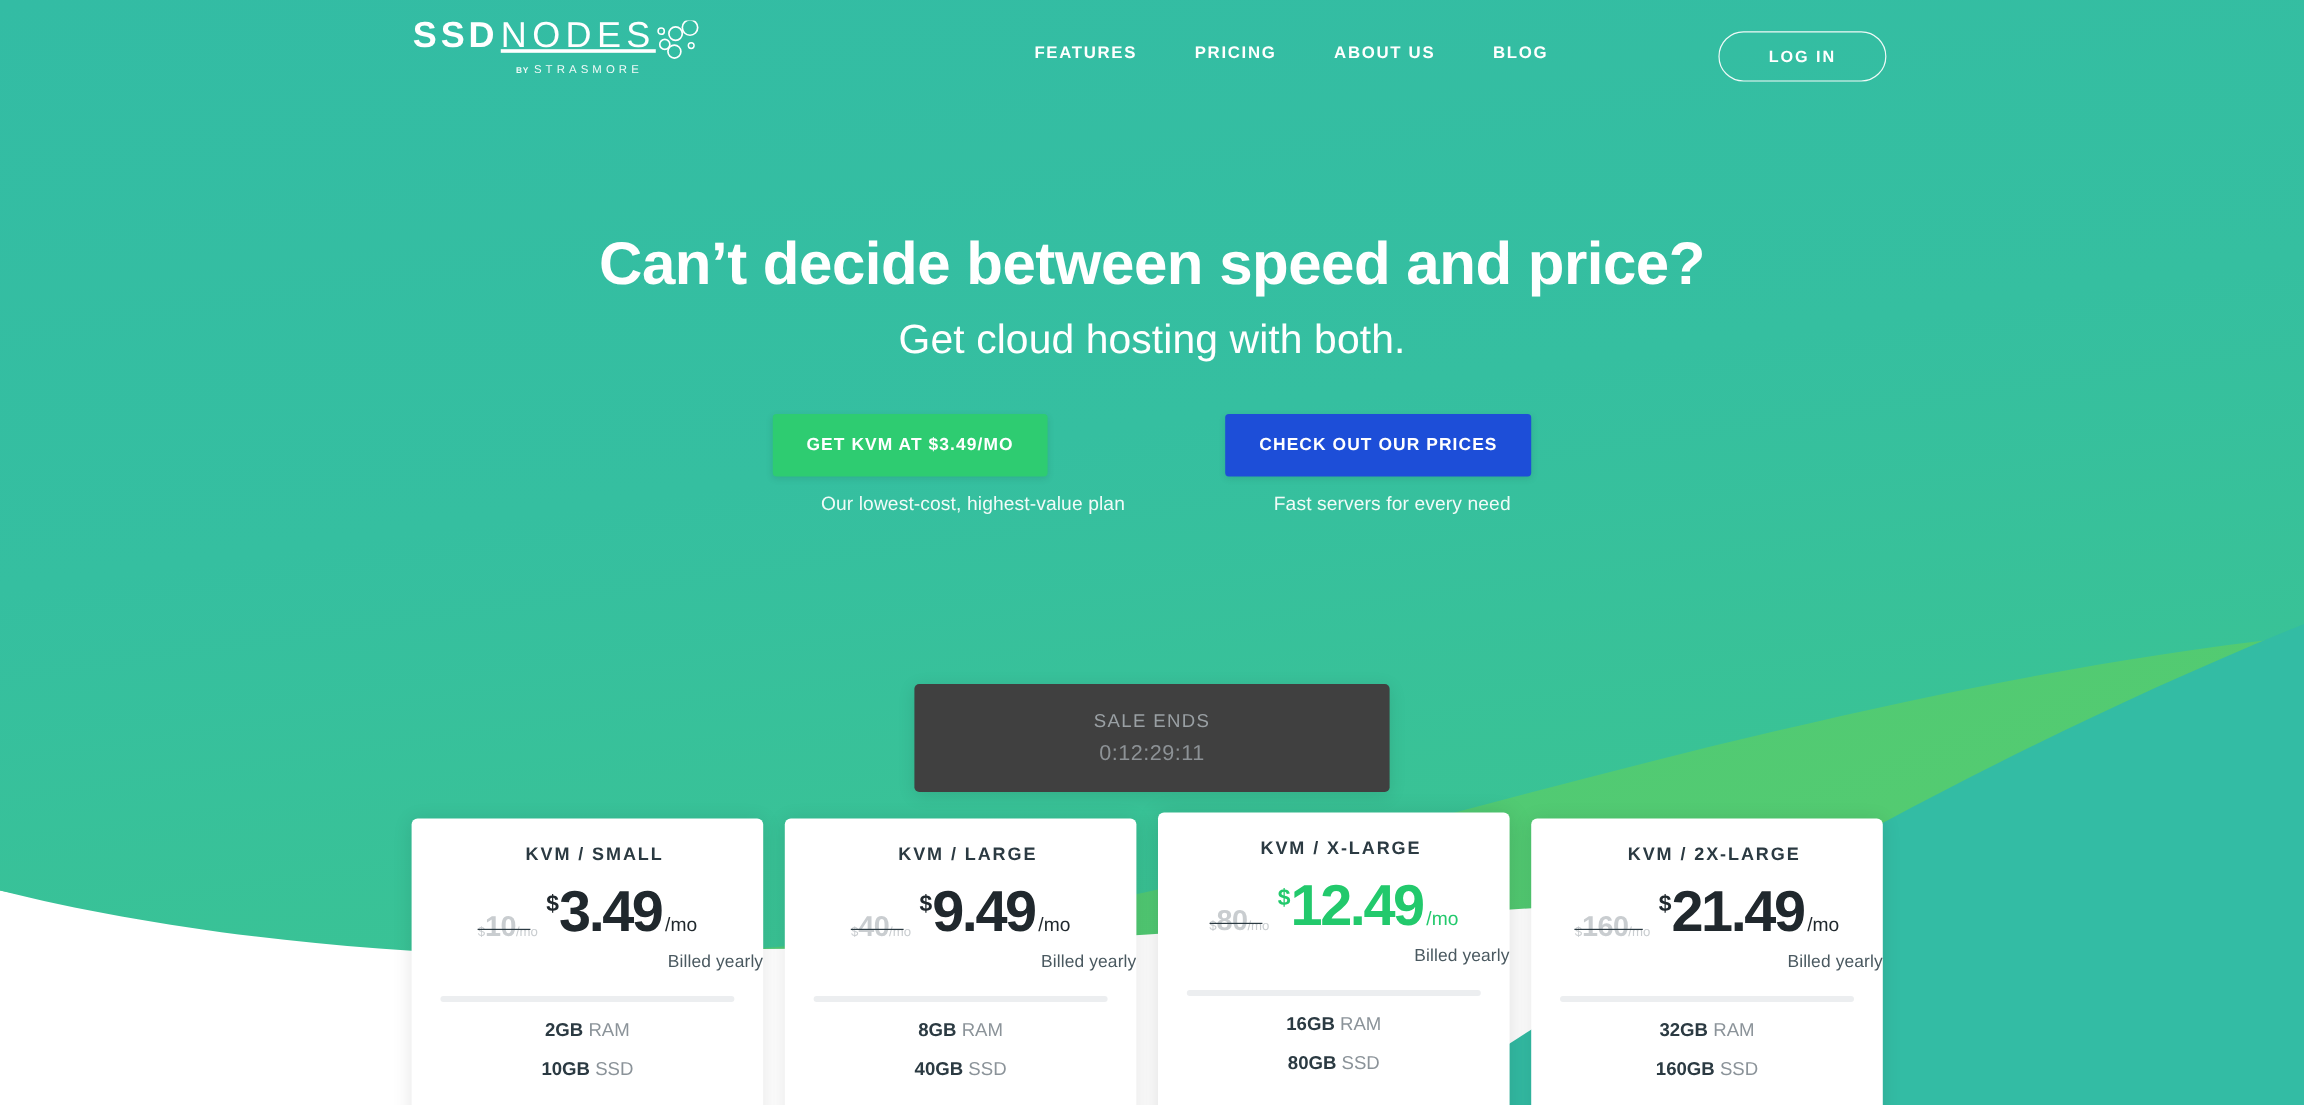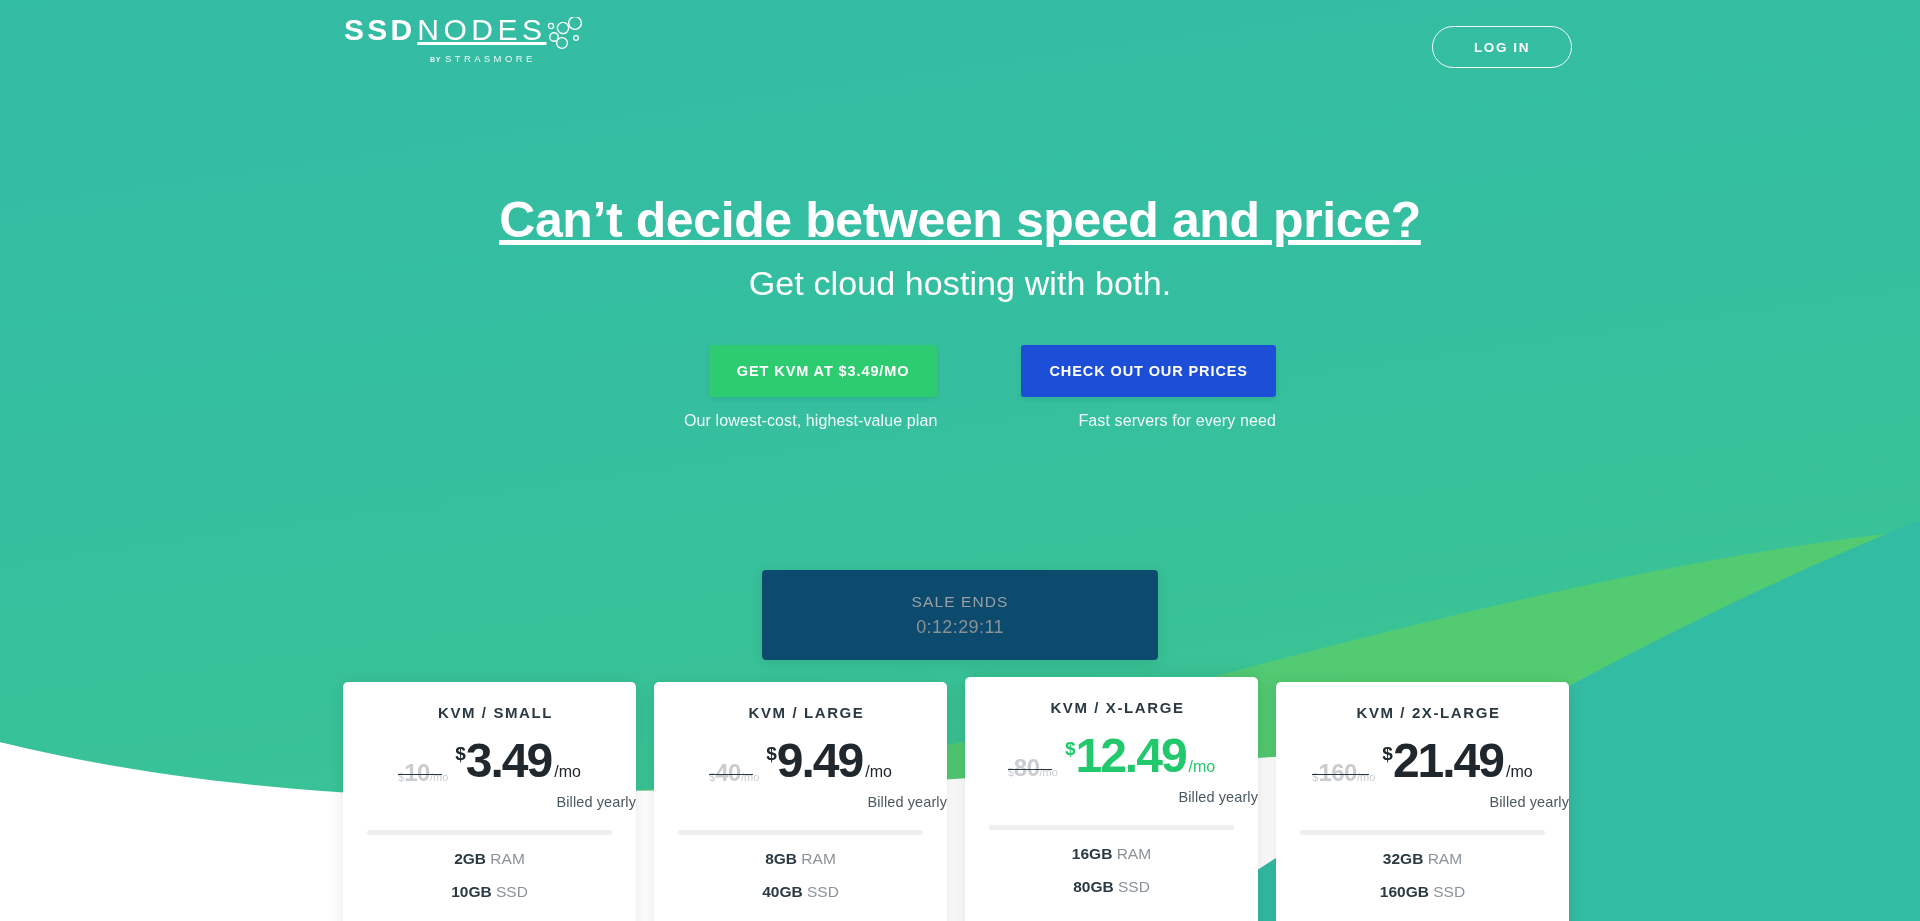--- a/index.html
+++ b/index.html
@@ -147,21 +147,20 @@
   .hero-title {
     position: absolute;
     top: 192px;
     left: 0;
     width: 1920px;
     color: #ffffff;
     font-size: 50px;
     font-weight: 700;
     letter-spacing: -.4px;
     line-height: 1.12;
-    text-decoration: underline;
   }
   .hero-subtitle {
     position: absolute;
     top: 264px;
     left: 0;
     width: 1920px;
     color: #ffffff;
     font-size: 34px;
     font-weight: 300;
     letter-spacing: .1px;
@@ -173,21 +172,21 @@
     left: 0;
     width: 1920px;
     display: flex;
     justify-content: center;
     align-items: flex-start;
     gap: 84px;
   }
   .cta-col {
     display: flex;
     flex-direction: column;
-    align-items: flex-end;
+    align-items: flex-start;
   }
   .cta-button {
     border: none;
     border-radius: 3px;
     color: #ffffff;
     font-family: "Liberation Sans", sans-serif;
     font-size: 14.5px;
     font-weight: 700;
     letter-spacing: .9px;
     height: 52px;
@@ -211,21 +210,21 @@
     margin-left: 40px;
   }
 
   
   .sale-box {
     position: absolute;
     top: 570px;
     left: 762px;
     width: 396px;
     height: 90px;
-    background: #0c4a6e;
+    background: #404040;
     border-radius: 4px;
     box-shadow: 0 3px 14px rgba(0,0,0,.10);
     z-index: 8;
     display: flex;
     flex-direction: column;
     align-items: center;
     justify-content: center;
     gap: 6px;
   }
   .sale-label {
@@ -402,20 +401,26 @@
       <circle cx="5" cy="9" r="2.6" fill="none" stroke="#ffffff" stroke-width="1.3"></circle>
       <circle cx="30" cy="21" r="2.4" fill="none" stroke="#ffffff" stroke-width="1.2"></circle>
     </svg>
 
     <span class="brand-sub">
       <span class="brand-by">BY</span>
       <span class="brand-strasmore">STRASMORE</span>
     </span>
   </a>
 
+  <nav class="main-nav">
+    <a class="nav-link" href="#">FEATURES</a>
+    <a class="nav-link" href="#">PRICING</a>
+    <a class="nav-link" href="#">ABOUT US</a>
+    <a class="nav-link" href="#">BLOG</a>
+  </nav>
 
   <button class="login-button">LOG IN</button>
 </header>
 
 <section class="hero">
   <h1 class="hero-title">Can’t decide between speed and price?</h1>
   <p class="hero-subtitle">Get cloud hosting with both.</p>
 
   <div class="cta-row">
     <div class="cta-col">

